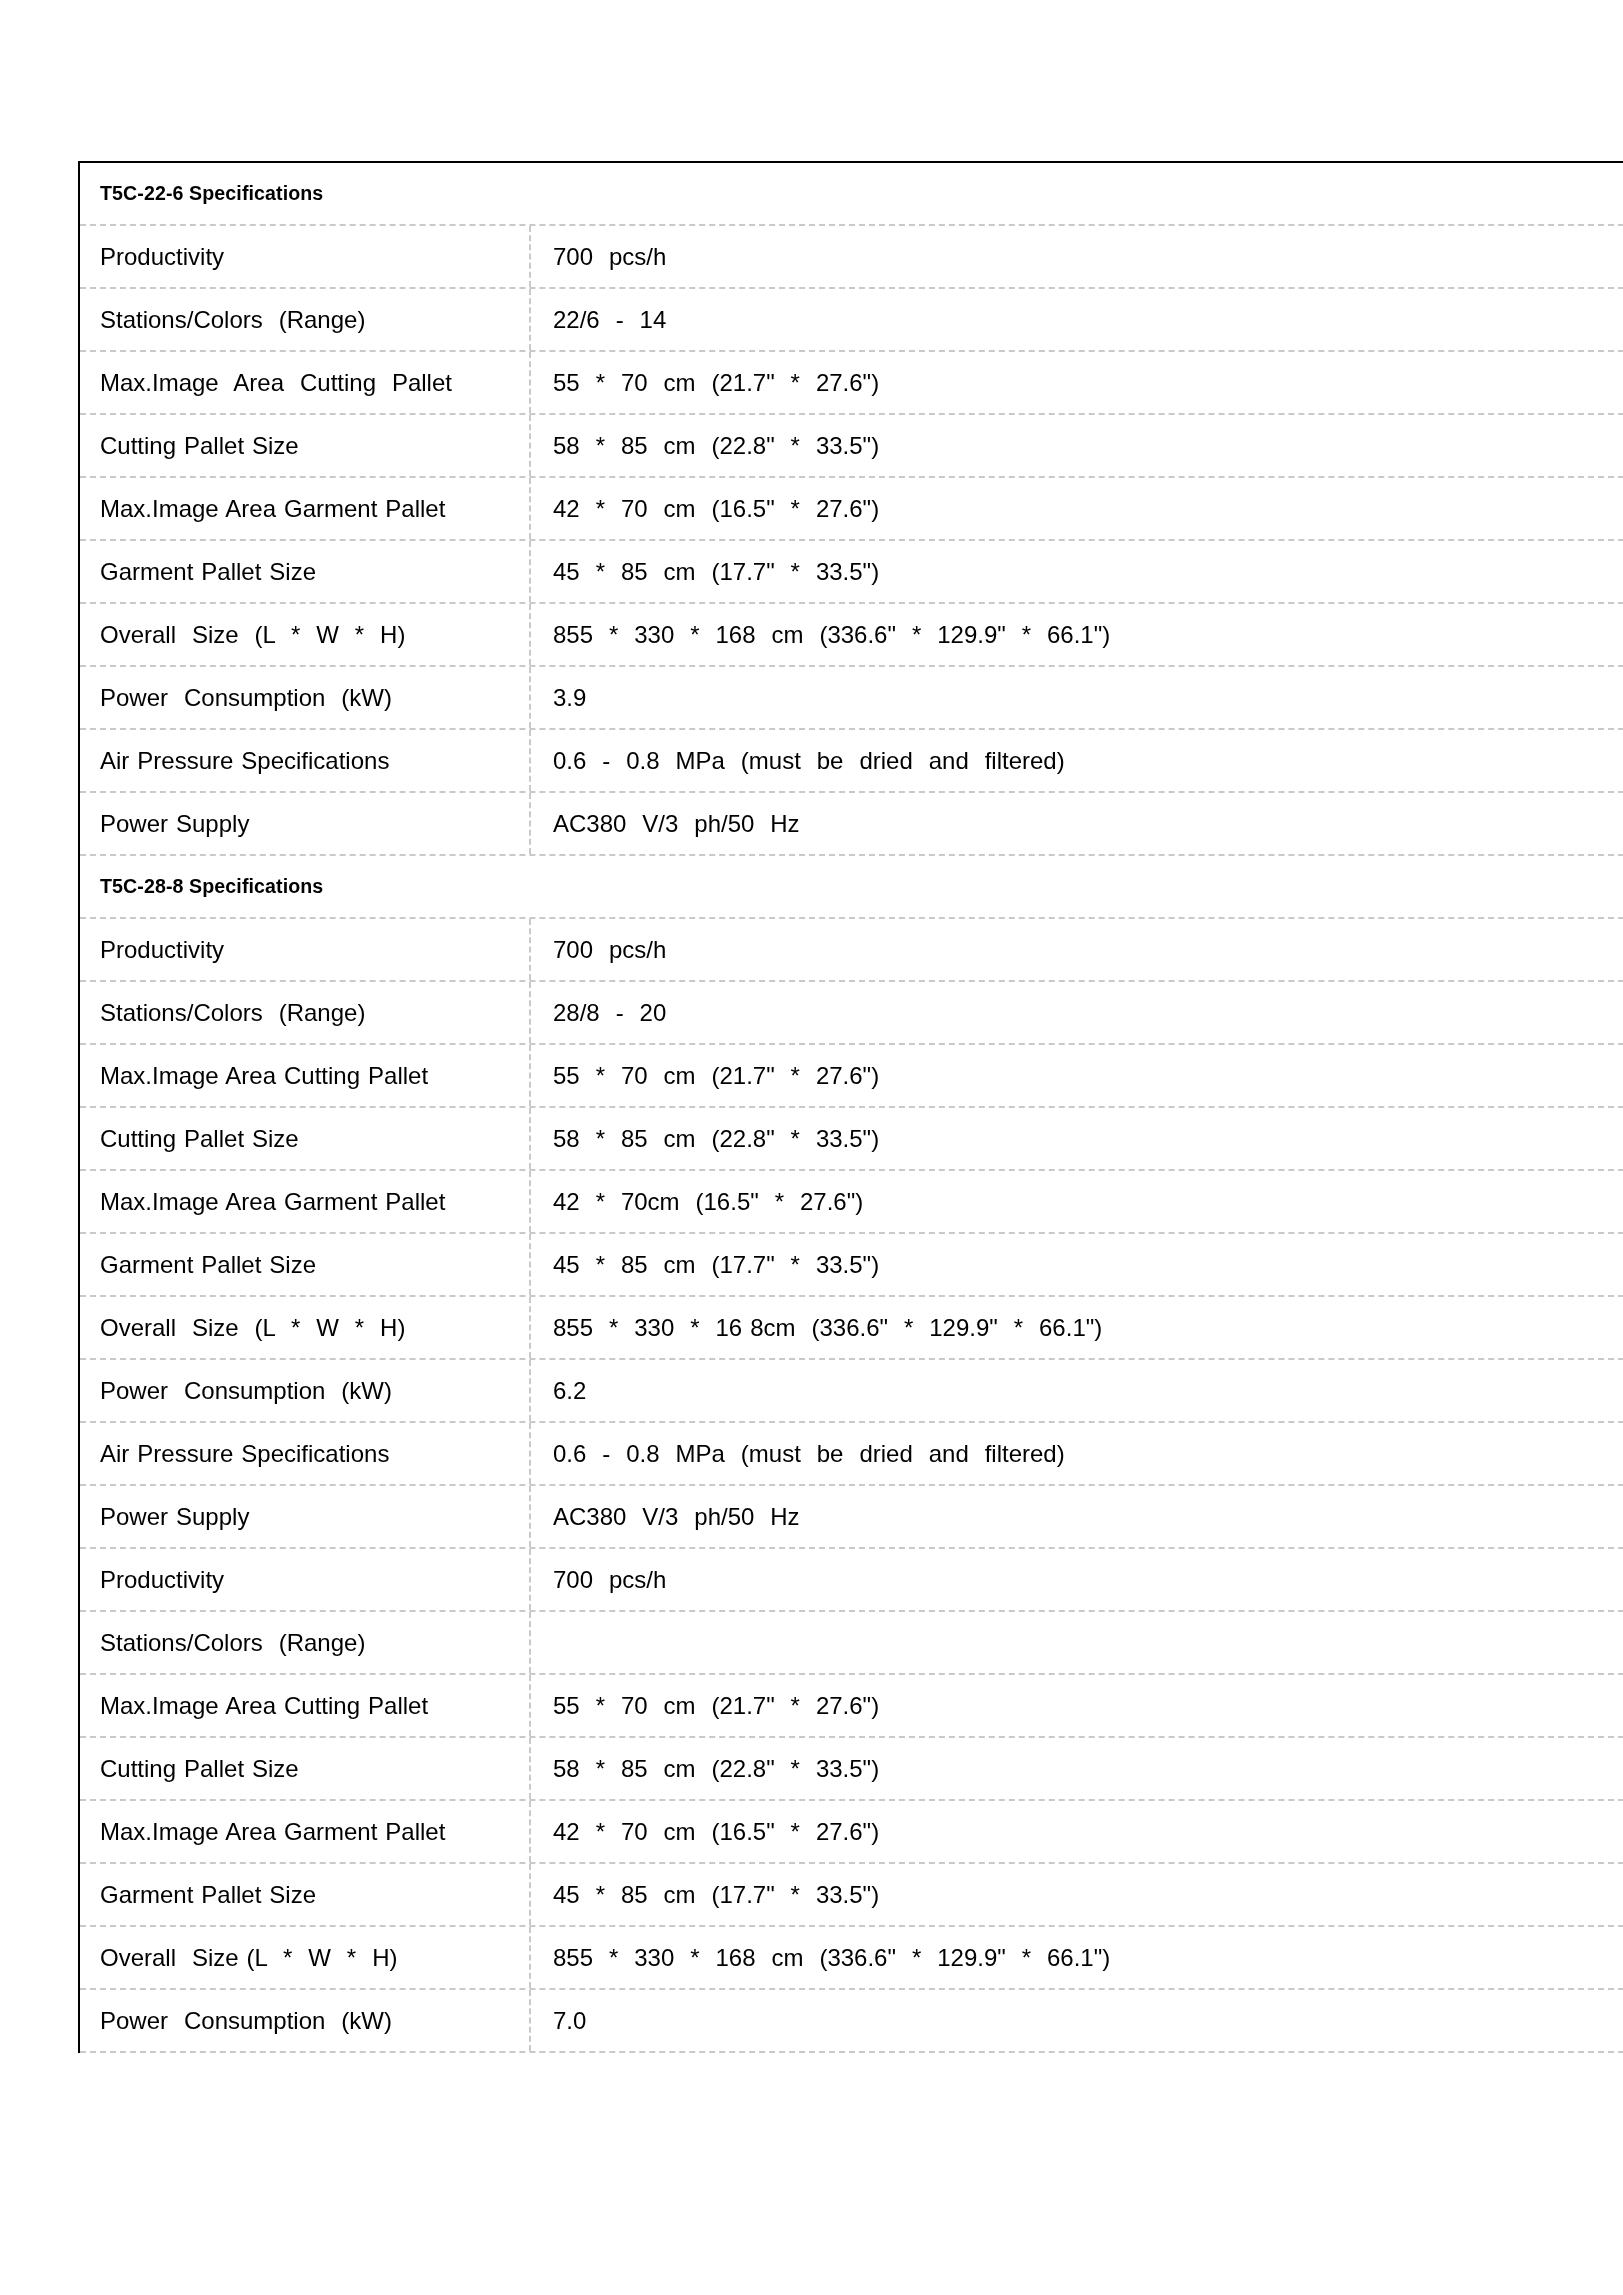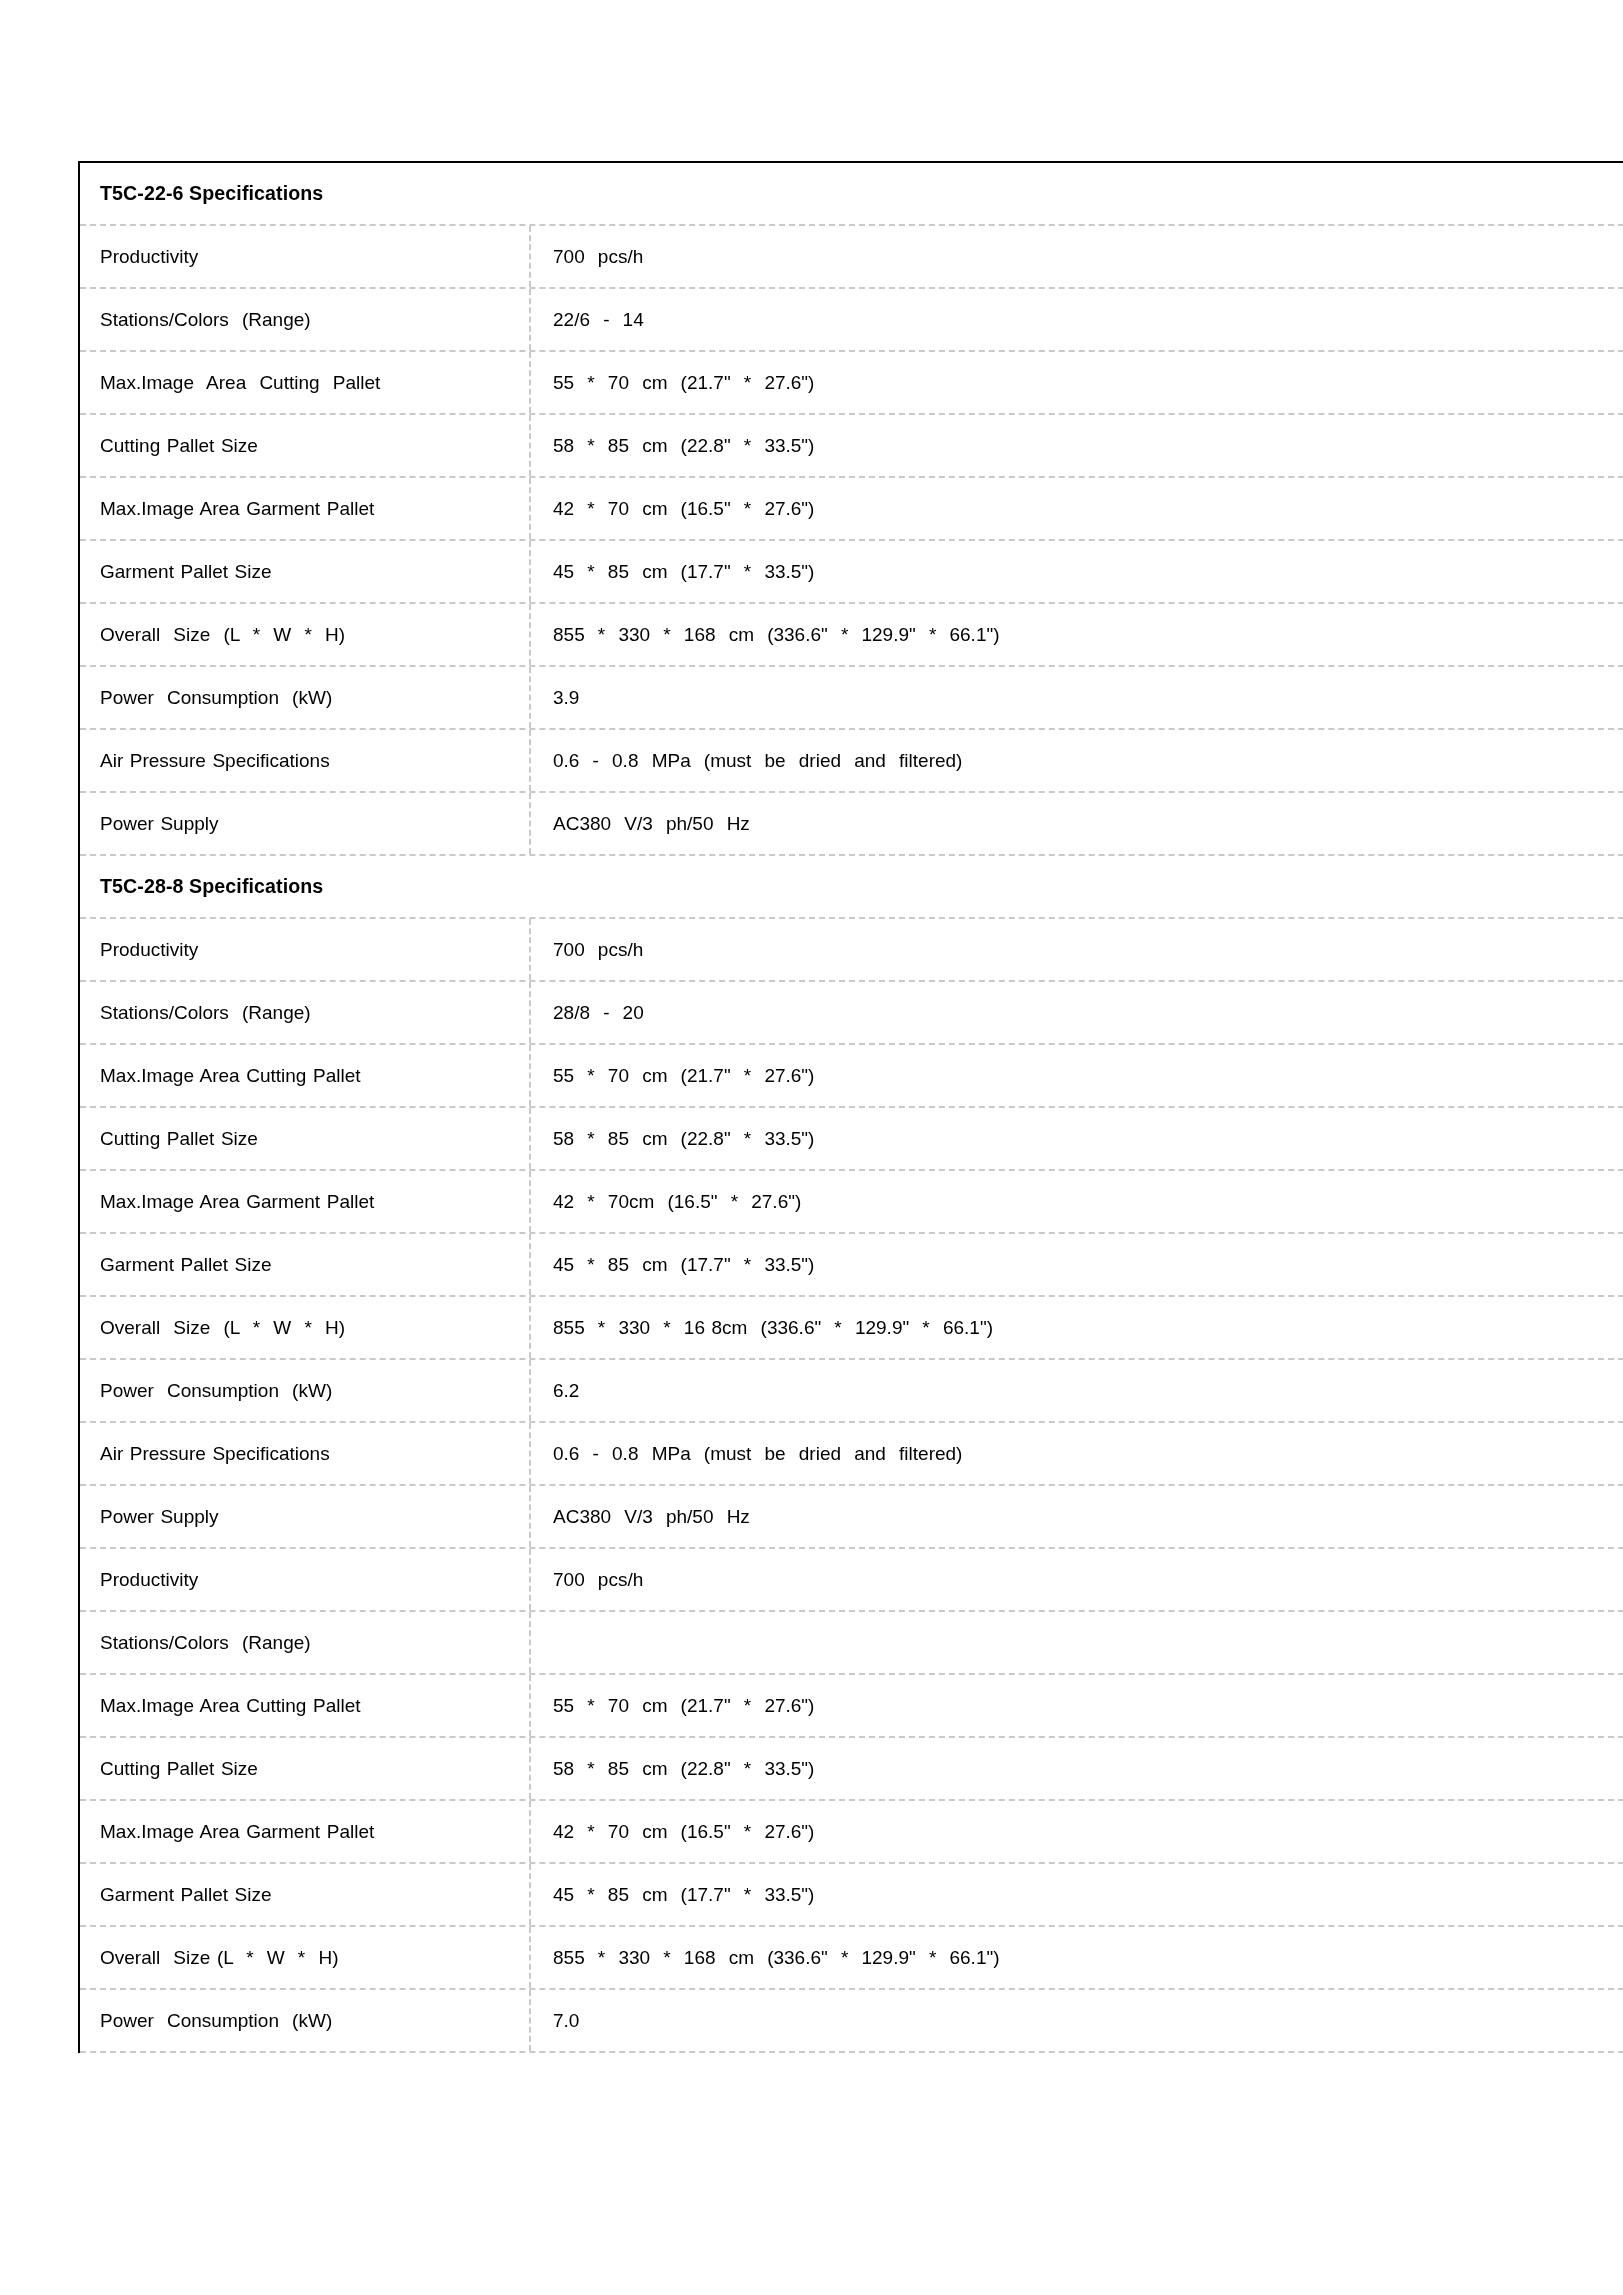--- a/index.html
+++ b/index.html
@@ -37,21 +37,21 @@
   .header-text {
     font-size: 19.6px;
     font-weight: bold;
     padding-left: 20px;
     white-space: pre-wrap;
     letter-spacing: 0.1px;
   }
   .cell {
     display: flex;
     align-items: center;
-    font-size: 19px;
+    font-size: 24px;
     white-space: pre-wrap;
     word-spacing: 1.3px;
     overflow: hidden;
   }
   .label-cell {
     box-sizing: border-box;
     width: 451px;
     flex: 0 0 451px;
     padding-left: 20px;
     border-right: 2px dashed #c9c9c9;

